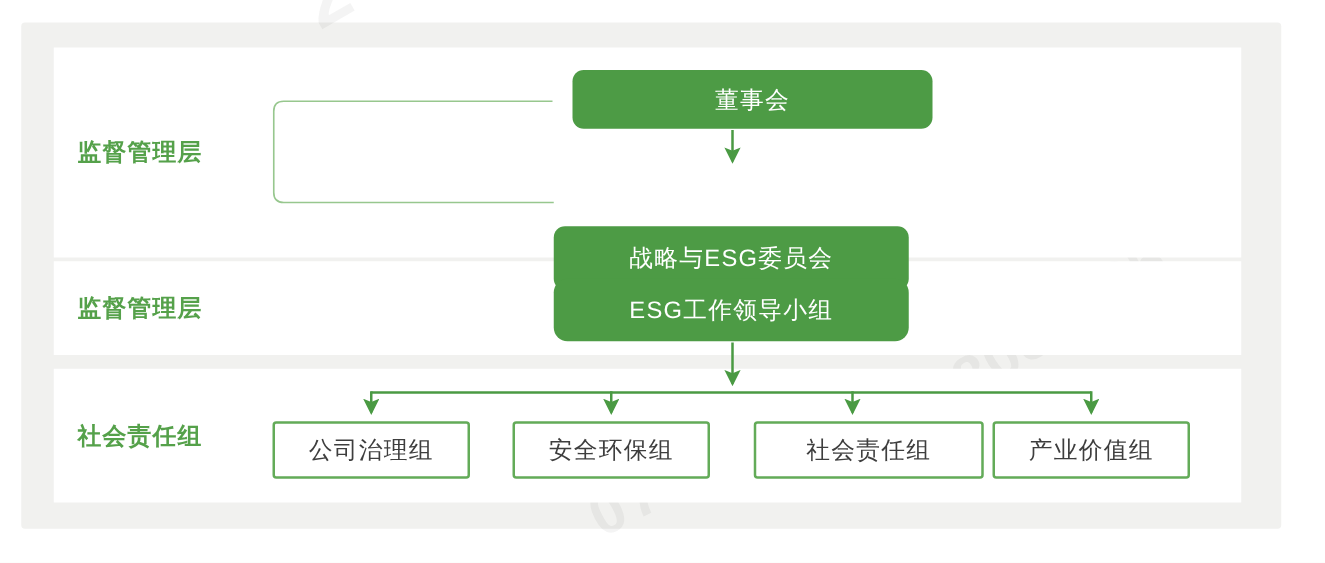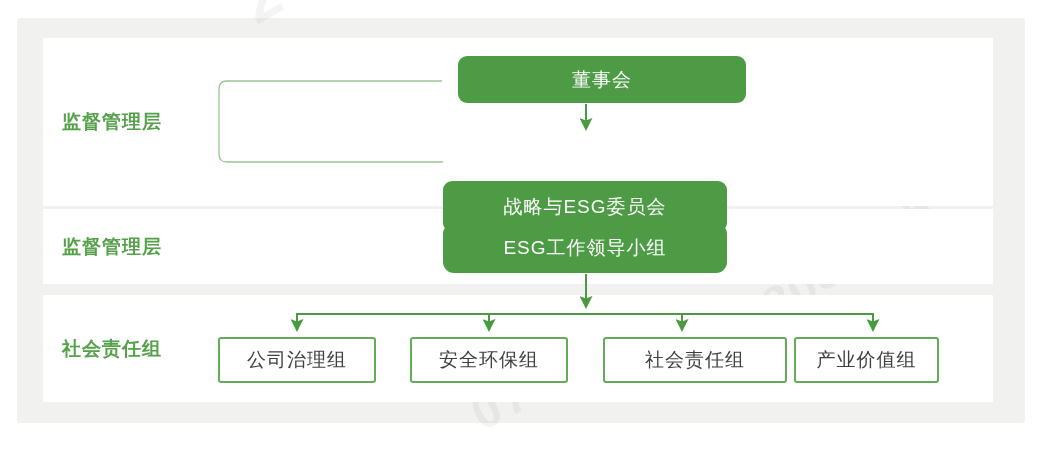--- a/index.html
+++ b/index.html
@@ -71,21 +71,21 @@
     text-align: right;
   }
 
   #node-board          { left: 458px; top: 56px;  width: 288px; height: 47px; }
   #node-committee      { left: 443px; top: 137px; width: 284px; height: 51px; margin-top: 44px; }
   #node-leading-group  { left: 443px; top: 223px; width: 284px; height: 50px; border-radius: 11px; }
 
   #node-exec-0 { left: 218px; top: 337px; width: 158px; height: 46px; }
   #node-exec-1 { left: 410px; top: 337px; width: 158px; height: 46px; font-family: Liberation Serif, serif; }
   #node-exec-2 { left: 603px; top: 337px; width: 184px; height: 46px; }
-  #node-exec-3 { left: 794px; top: 337px; width: 145px; height: 46px; }
+  #node-exec-3 { left: 794px; top: 337px; width: 158px; height: 46px; }
 
   svg.connectors {
     position: absolute;
     left: 0; top: 0;
     width: 1060px; height: 450px;
     z-index: 2;
     pointer-events: none;
   }
 
   .watermark {

